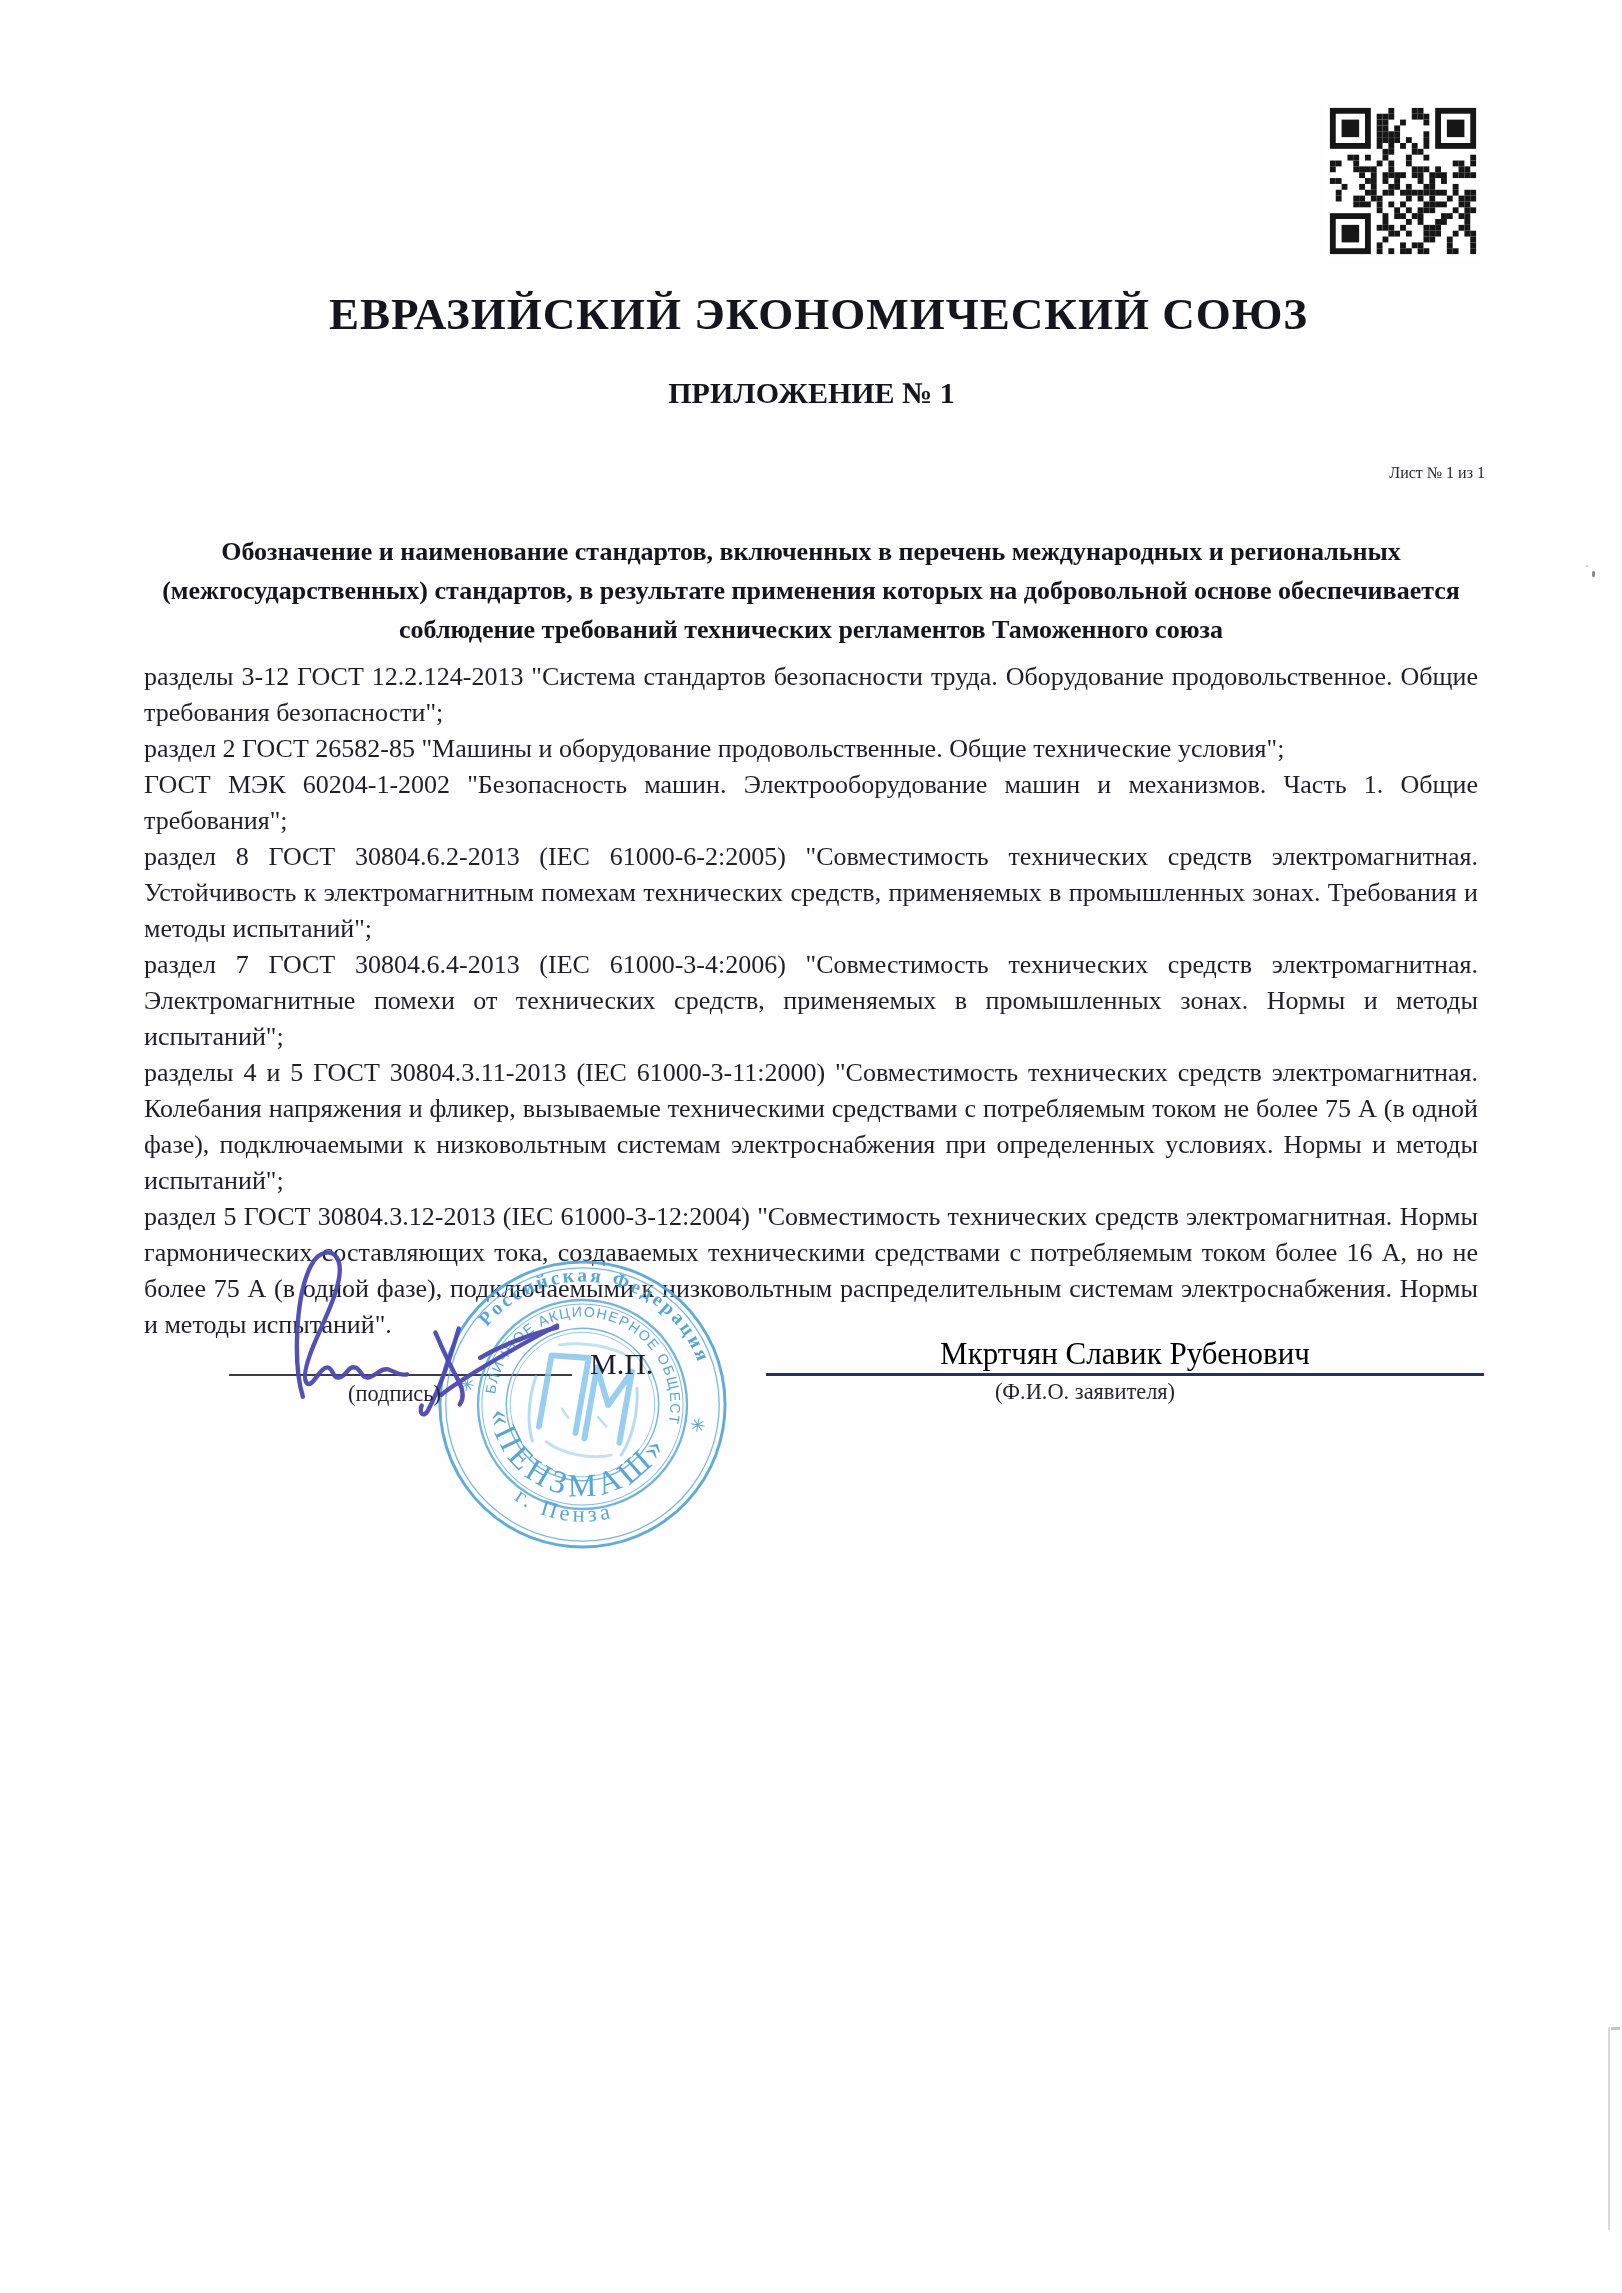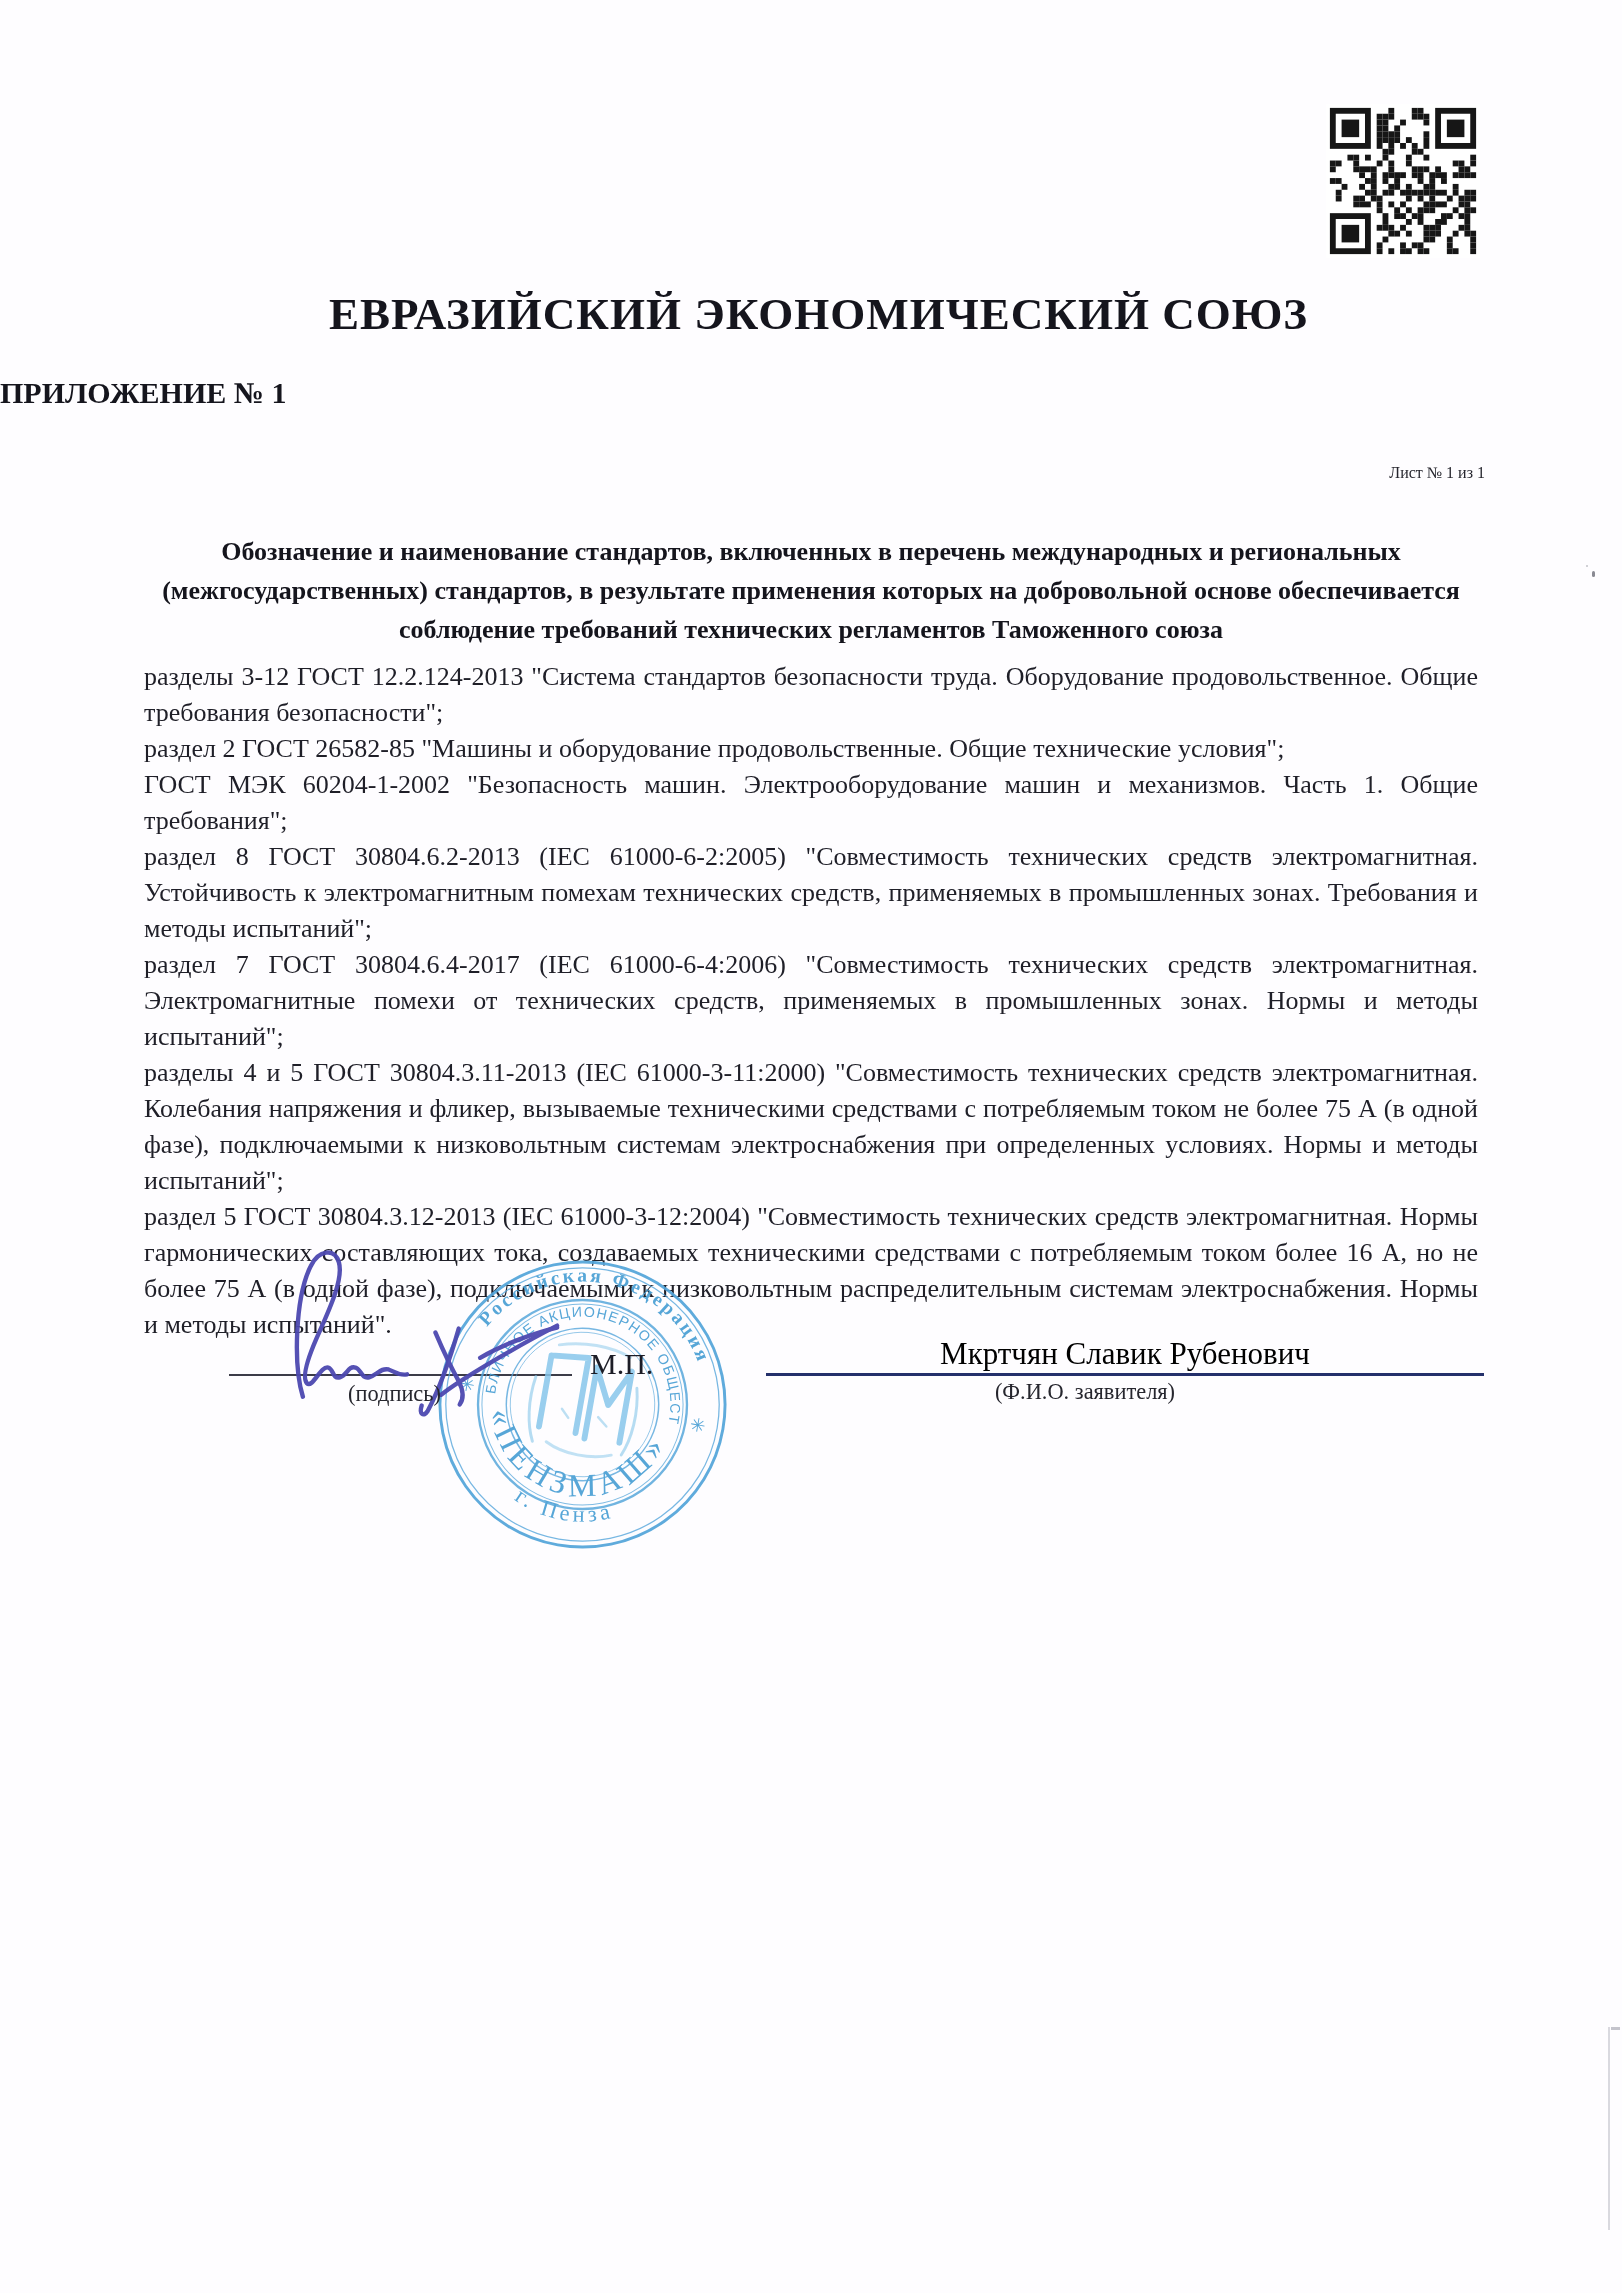--- a/index.html
+++ b/index.html
@@ -8,21 +8,21 @@
     background:#fefdff;overflow:hidden;
     font-family:"Liberation Serif","DejaVu Serif",serif;
     color:#1f1f28;
   }
   .qr{position:absolute;left:1326px;top:104px;width:154px;height:154px;}
   .union-title{
     position:absolute;left:0;top:288px;width:100%;text-align:center;
     font-size:45px;font-weight:bold;letter-spacing:1px;color:#15151d;margin-left:7px;
   }
   .appendix{
-    position:absolute;left:0;top:374px;width:100%;
+    position:absolute;left:0;top:374px;width:100%;text-align:center;
     font-size:30px;font-weight:bold;line-height:37px;color:#15151d;
   }
   .sheet{
     position:absolute;right:138px;top:464px;font-size:16px;color:#26262e;
   }
   .intro{
     position:absolute;left:146px;top:532px;width:1330px;text-align:center;
     font-size:26px;font-weight:bold;line-height:39px;color:#15151d;
   }
   .standards{
@@ -268,21 +268,21 @@
   </div>
   <div class="sheet">Лист № 1 из 1</div>
 
   <div class="intro">Обозначение и наименование стандартов, включенных в перечень международных и региональных (межгосударственных) стандартов, в результате применения которых на добровольной основе обеспечивается соблюдение требований технических регламентов Таможенного союза</div>
 
   <div class="standards">
     <p>разделы 3-12 ГОСТ 12.2.124-2013 "Система стандартов безопасности труда. Оборудование продовольственное. Общие требования безопасности";</p>
     <p>раздел 2 ГОСТ 26582-85 "Машины и оборудование продовольственные. Общие технические условия";</p>
     <p>ГОСТ МЭК 60204-1-2002 "Безопасность машин. Электрооборудование машин и механизмов. Часть 1. Общие требования";</p>
     <p>раздел 8 ГОСТ 30804.6.2-2013 (IEC 61000-6-2:2005) "Совместимость технических средств электромагнитная. Устойчивость к электромагнитным помехам технических средств, применяемых в промышленных зонах. Требования и методы испытаний";</p>
-    <p>раздел 7 ГОСТ 30804.6.4-2017 (IEC 61000-6-4:2006) "Совместимость технических средств электромагнитная. Электромагнитные помехи от технических средств, применяемых в промышленных зонах. Нормы и методы испытаний";</p>
+    <p>раздел 7 ГОСТ 30804.6.4-2013 (IEC 61000-3-4:2006) "Совместимость технических средств электромагнитная. Электромагнитные помехи от технических средств, применяемых в промышленных зонах. Нормы и методы испытаний";</p>
     <p>разделы 4 и 5 ГОСТ 30804.3.11-2013 (IEC 61000-3-11:2000) "Совместимость технических средств электромагнитная. Колебания напряжения и фликер, вызываемые техническими средствами с потребляемым током не более 75 А (в одной фазе), подключаемыми к низковольтным системам электроснабжения при определенных условиях. Нормы и методы испытаний";</p>
     <p>раздел 5 ГОСТ 30804.3.12-2013 (IEC 61000-3-12:2004) "Совместимость технических средств электромагнитная. Нормы гармонических составляющих тока, создаваемых техническими средствами с потребляемым током более 16 А, но не более 75 А (в одной фазе), подключаемыми к низковольтным распределительным системам электроснабжения. Нормы и методы испытаний".</p>
   </div>
 
   <div class="rule rule-sign"></div>
   <div class="rule rule-name"></div>
 
   <svg class="stamp-svg" width="289" height="289" viewBox="-148 -148 296 296" xmlns="http://www.w3.org/2000/svg">
     <defs>
       <path id="arc-outer-top" d="M -126,0 A 126,126 0 0 1 126,0"></path>

